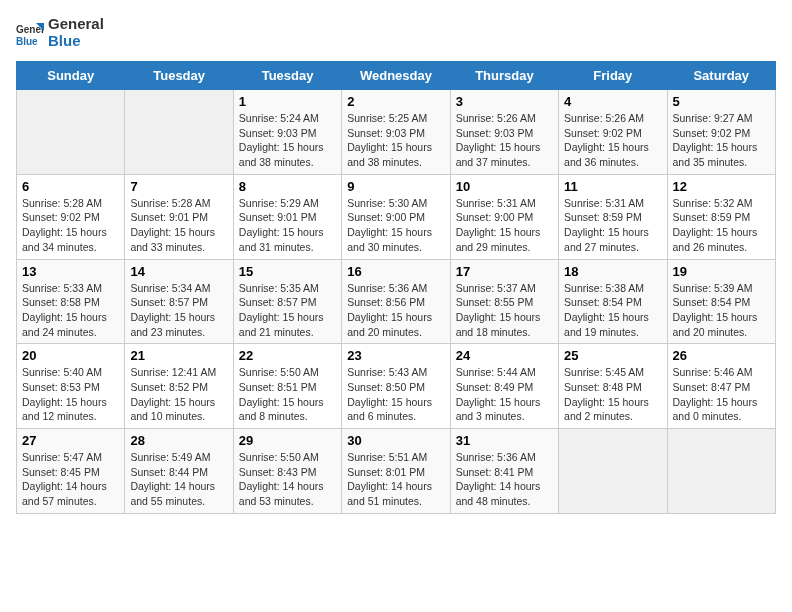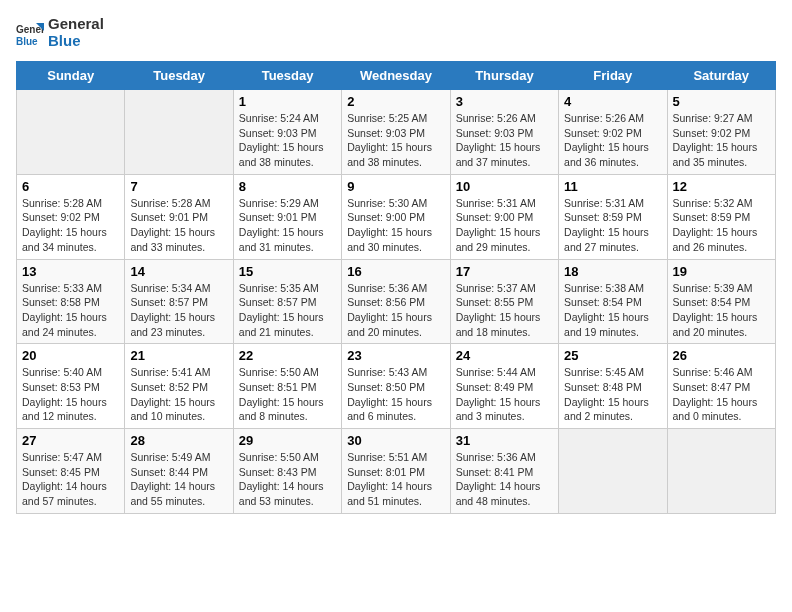--- a/index.html
+++ b/index.html
@@ -276,21 +276,21 @@
         <span class="day-num">20</span>
         <div class="day-info">
           <span>Sunrise: 5:40 AM</span><br>
           <span>Sunset: 8:53 PM</span><br>
           <span>Daylight: 15 hours and 12 minutes.</span>
         </div>
       </td>
         <td>
         <span class="day-num">21</span>
         <div class="day-info">
-          <span>Sunrise: 5:41 AM</span><br>
+          <span>Sunrise: 12:41 AM</span><br>
           <span>Sunset: 8:52 PM</span><br>
           <span>Daylight: 15 hours and 10 minutes.</span>
         </div>
       </td>
         <td>
         <span class="day-num">22</span>
         <div class="day-info">
           <span>Sunrise: 5:50 AM</span><br>
           <span>Sunset: 8:51 PM</span><br>
           <span>Daylight: 15 hours and 8 minutes.</span>

